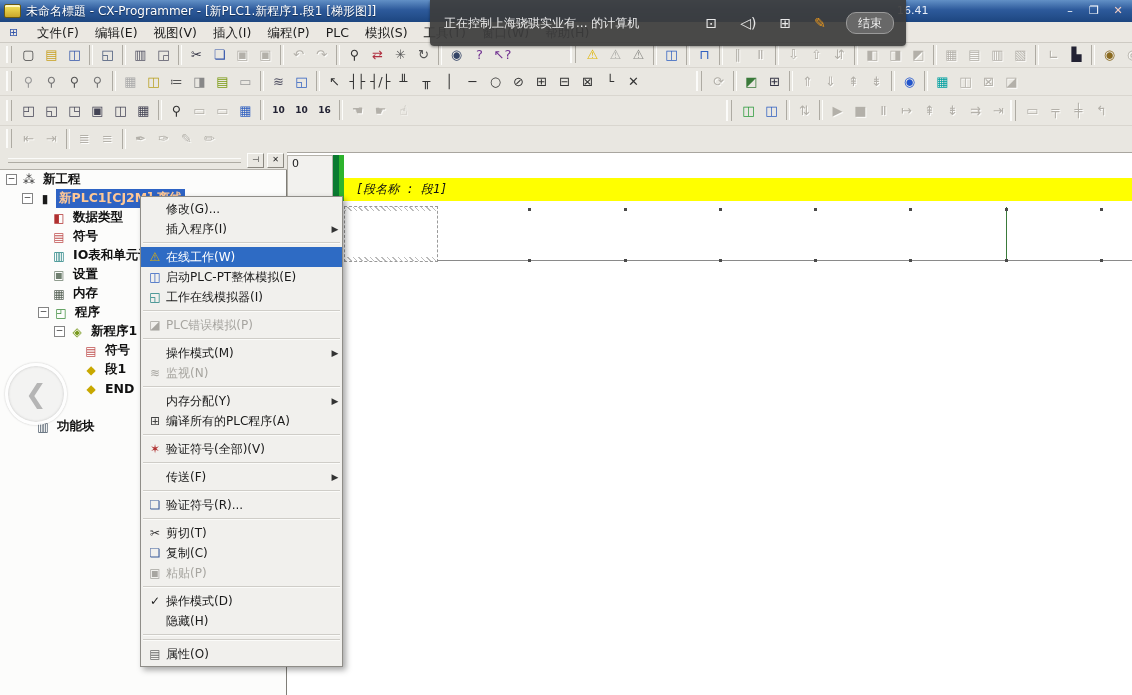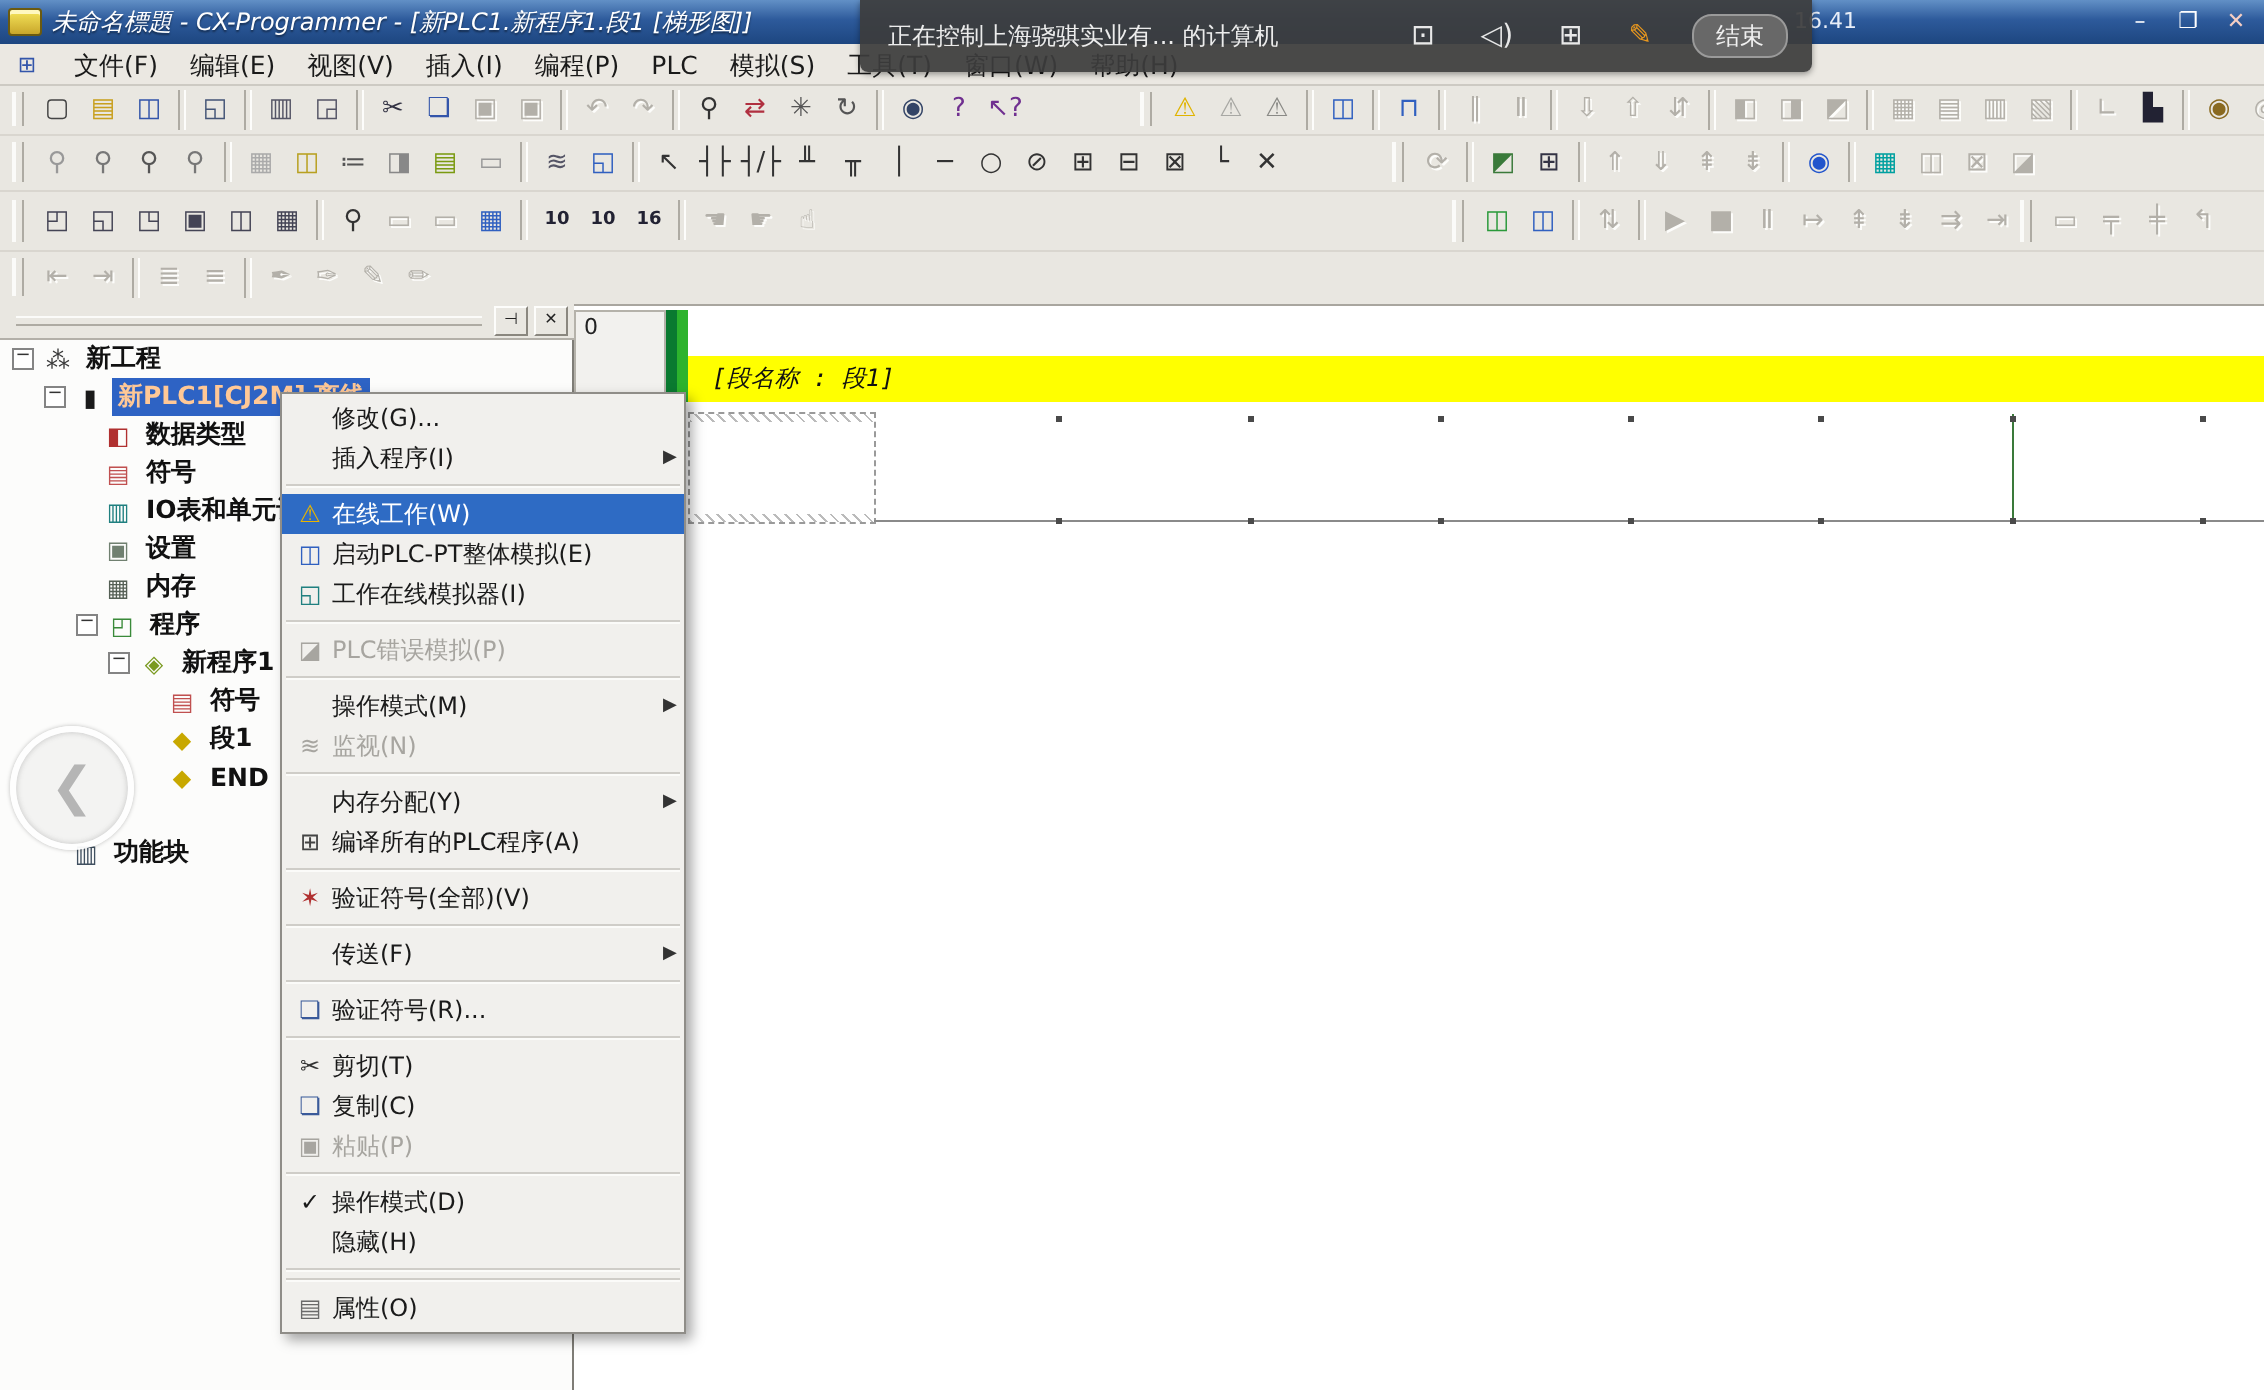--- a/index.html
+++ b/index.html
@@ -7,21 +7,21 @@
     position:relative;width:1132px;height:695px;overflow:hidden;
     font-family:"DejaVu Sans","Liberation Sans",sans-serif;
     background:#ffffff;
   }
   
   .titlebar{position:absolute;left:0;top:0;width:100%;height:22px;
     background:linear-gradient(#6290c6 0%,#2d5a9b 45%,#1d4680 100%);
     display:flex;align-items:center;z-index:10;}
   .app-icon{width:15px;height:12px;margin:0 5px 0 4px;border:1px solid #6b5a10;border-radius:2px;
     background:linear-gradient(#f6e65c,#c9a72b);box-shadow:inset 0 2px 0 #fff8c0;}
-  .title-text{color:#fff;font-size:12px;text-shadow:0 1px 1px rgba(0,0,0,.45);white-space:nowrap;font-style:italic;}
+  .title-text{color:#fff;font-size:12px;text-shadow:0 1px 1px rgba(0,0,0,.45);white-space:nowrap;}
   .title-right{position:absolute;left:897px;top:4px;color:#e8eef8;font-size:11px;}
   .winbtns{position:absolute;right:5px;top:3px;display:flex;gap:6px;}
   .winbtn{width:18px;height:15px;text-align:center;font-size:11px;line-height:15px;color:#fff;}
   .winbtn.close{color:#f6cfc4;font-weight:bold;}
   
   .menubar{position:absolute;left:0;top:22px;width:100%;height:20px;background:#ebe8e2;
     border-bottom:1px solid #cdcac3;display:flex;align-items:center;z-index:5;}
   .mdi-icon{width:15px;text-align:center;font-size:11px;color:#3355aa;margin:0 8px 0 6px;}
   .menubar-item{font-size:12.5px;color:#1a1a1a;padding:0 8px;line-height:19px;}
   
@@ -72,21 +72,21 @@
     border:1px solid #8f8d88;box-shadow:3px 3px 6px rgba(0,0,0,.35);z-index:30;padding:2px 0;}
   .menu-item{height:20px;display:flex;align-items:center;font-size:12px;color:#1a1a1a;padding-left:3px;}
   .mi-icon{width:22px;flex:none;text-align:center;font-size:12px;}
   .mi-label{flex:1;white-space:nowrap;}
   .mi-arrow{width:14px;flex:none;font-size:9px;color:#333;text-align:center;}
   .menu-item.hl{background:#2e6bc4;color:#fff;}
   .menu-item.hl .mi-arrow{color:#fff;}
   .menu-item.dis{color:#a7a5a0;}
   .menu-sep{height:1px;background:#cfcdc8;border-bottom:1px solid #fbfbf9;margin:3px 2px;}
   
-  .remote{position:absolute;left:430px;top:0;width:476px;height:36px;background:rgba(60,60,60,.93);
+  .remote{position:absolute;left:430px;top:0;width:476px;height:46px;background:rgba(60,60,60,.93);
     border-radius:0 0 4px 4px;display:flex;align-items:center;z-index:40;box-shadow:0 1px 3px rgba(0,0,0,.4);}
   .rc-text{color:#ececec;font-size:12px;margin-left:14px;white-space:nowrap;}
   .rc-icons{margin-left:auto;display:flex;align-items:center;gap:23px;}
   .rc-icon{color:#e8e8e8;font-size:14px;}
   .rc-end{width:46px;height:20px;flex:none;border:1px solid #9a9a9a;border-radius:10px;background:#686868;
     color:#f0f0f0;font-size:12px;display:flex;align-items:center;justify-content:center;margin:0 12px 0 20px;}
   
   .back-circle{position:absolute;left:5px;top:363px;width:56px;height:56px;border-radius:50%;
     border:3px solid rgba(255,255,255,.92);background:rgba(225,225,225,.35);z-index:45;
     box-shadow:0 0 2px rgba(0,0,0,.25), inset 0 0 3px rgba(0,0,0,.2);

